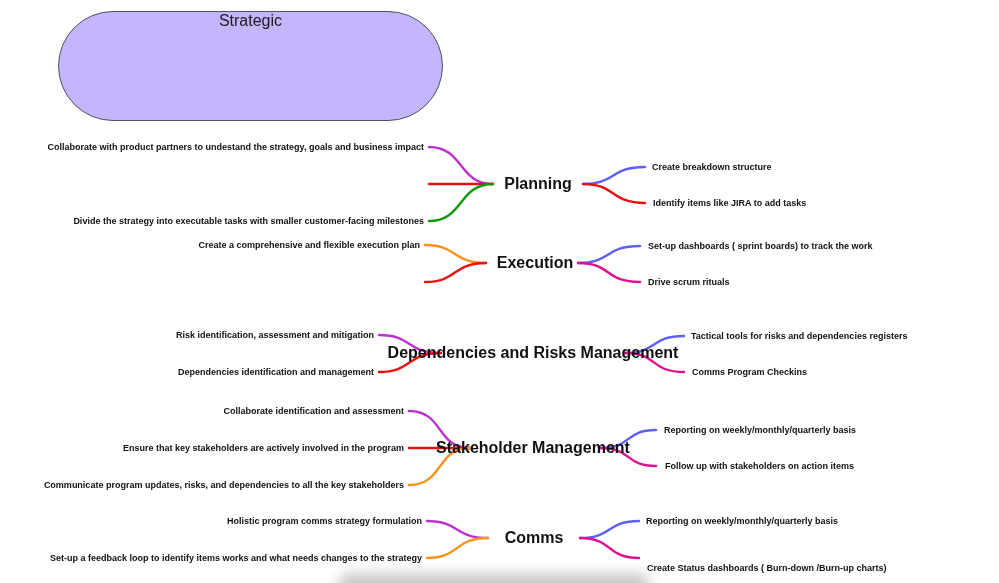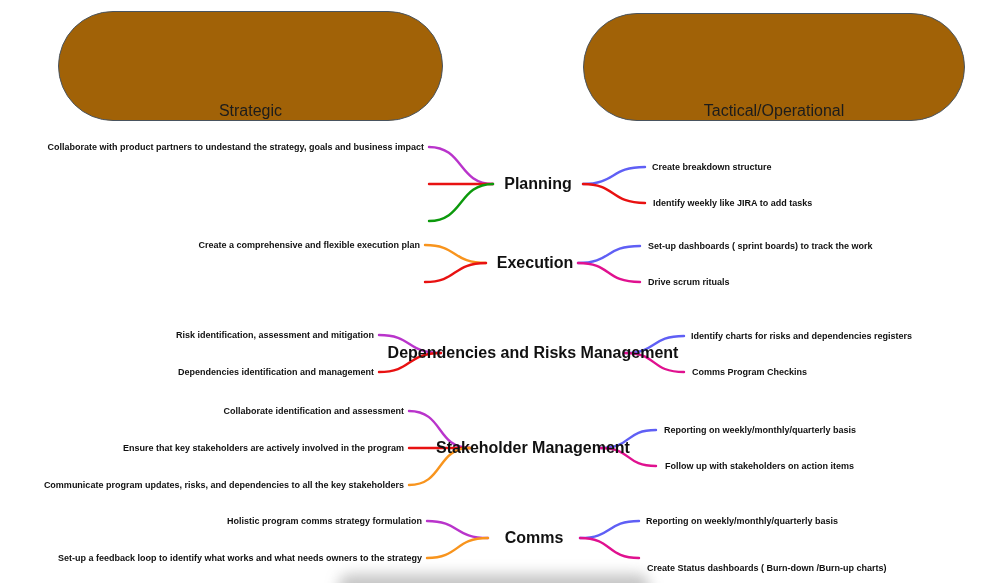--- a/index.html
+++ b/index.html
@@ -6,24 +6,24 @@
   body{
     width:999px;height:583px;
     background:#ffffff;
     overflow:hidden;
     position:relative;
     font-family:"Liberation Sans", sans-serif;
   }
   .canvas{position:absolute;inset:0;width:999px;height:583px;}
   .oval{
     position:absolute;
-    background:#a16207;
+    background:#c4b5fd;
     border:1.5px solid #49545f;
     border-radius:58px;
-    display:flex;align-items:flex-end;justify-content:center;
+    display:flex;align-items:flex-start;justify-content:center;
     box-sizing:border-box;
   }
   .oval span{
     font-size:16px;
     color:#1c1c1c;
     font-weight:400;
   }
   svg.links{position:absolute;left:0;top:0;width:999px;height:583px;pointer-events:none;}
   svg.links path{fill:none;stroke-width:2.4;stroke-linecap:round;}
   .node{
@@ -49,23 +49,20 @@
   }
 </style>
 </head>
 <body>
 
 <div class="canvas">
 
   <div class="oval" style="left:58px;top:11px;width:385px;height:110px">
     <span>Strategic</span>
   </div>
-  <div class="oval" style="left:583px;top:13px;width:382px;height:108px">
-    <span>Tactical/Operational</span>
-  </div>
 
   <svg class="links" viewBox="0 0 999 583">
 
     <path d="M429,147 C464,147 458,184 493,184" stroke="#b934cb"></path>
     <path d="M429,184 L493,184" stroke="#e81111"></path>
     <path d="M429,221 C464,221 458,184 493,184" stroke="#0c990c"></path>
     <path d="M583,184 C616,184 610,167 645,167" stroke="#5f5ff5"></path>
     <path d="M583,184 C616,184 610,203 645,203" stroke="#e81111"></path>
 
     <path d="M425,245 C458,245 452,263 486,263" stroke="#f8941d"></path>
@@ -90,38 +87,39 @@
     <path d="M580,538 C613,538 606,558 639,558" stroke="#e0118f"></path>
   </svg>
 
   <div class="node" style="left:538px;top:184px">Planning</div>
   <div class="node" style="left:535px;top:263px">Execution</div>
   <div class="node" style="left:533px;top:353px">Dependencies and Risks Management</div>
   <div class="node" style="left:533px;top:448px">Stakeholder Management</div>
   <div class="node" style="left:534px;top:538px">Comms</div>
 
   <div class="item left" style="right:575px;top:147px">Collaborate with product partners to undestand the strategy, goals and business impact</div>
+  <div class="item left" style="right:575px;top:221px">Divide the strategy into executable tasks with smaller customer-facing milestones</div>
 
   <div class="item" style="left:652px;top:167px">Create breakdown structure</div>
-  <div class="item" style="left:653px;top:203px">Identify weekly like JIRA to add tasks</div>
+  <div class="item" style="left:653px;top:203px">Identify items like JIRA to add tasks</div>
 
   <div class="item left" style="right:579px;top:245px">Create a comprehensive and flexible execution plan</div>
   <div class="item" style="left:648px;top:246px">Set-up dashboards ( sprint boards) to track the work</div>
   <div class="item" style="left:648px;top:282px">Drive scrum rituals</div>
 
   <div class="item left" style="right:625px;top:335px">Risk identification, assessment and mitigation</div>
   <div class="item left" style="right:625px;top:372px">Dependencies identification and management</div>
-  <div class="item" style="left:691px;top:336px">Identify charts for risks and dependencies registers</div>
+  <div class="item" style="left:691px;top:336px">Tactical tools for risks and dependencies registers</div>
   <div class="item" style="left:692px;top:372px">Comms Program Checkins</div>
 
   <div class="item left" style="right:595px;top:411px">Collaborate identification and assessment</div>
   <div class="item left" style="right:595px;top:448px">Ensure that key stakeholders are actively involved in the program</div>
   <div class="item left" style="right:595px;top:485px">Communicate program updates, risks, and dependencies to all the key stakeholders</div>
   <div class="item" style="left:664px;top:430px">Reporting on weekly/monthly/quarterly basis</div>
   <div class="item" style="left:665px;top:466px">Follow up with stakeholders on action items</div>
 
   <div class="item left" style="right:577px;top:521px">Holistic program comms strategy formulation</div>
-  <div class="item left" style="right:577px;top:558px">Set-up a feedback loop to identify what works and what needs owners to the strategy</div>
+  <div class="item left" style="right:577px;top:558px">Set-up a feedback loop to identify items works and what needs changes to the strategy</div>
   <div class="item" style="left:646px;top:521px">Reporting on weekly/monthly/quarterly basis</div>
   <div class="item" style="left:647px;top:568px">Create Status dashboards ( Burn-down /Burn-up charts)</div>
 
   <div class="bottom-shadow"></div>
 </div>
 
 </body></html>

